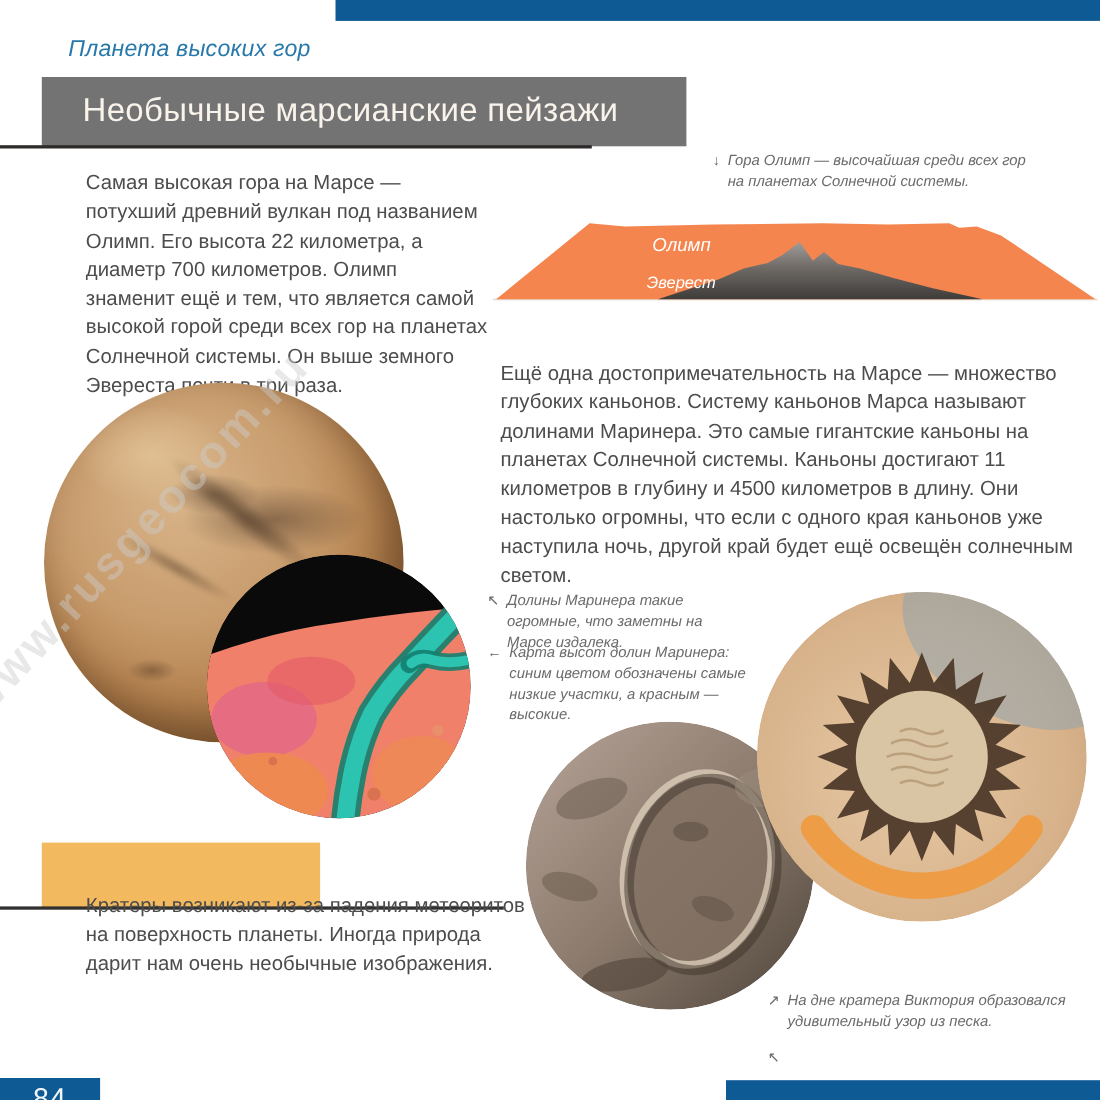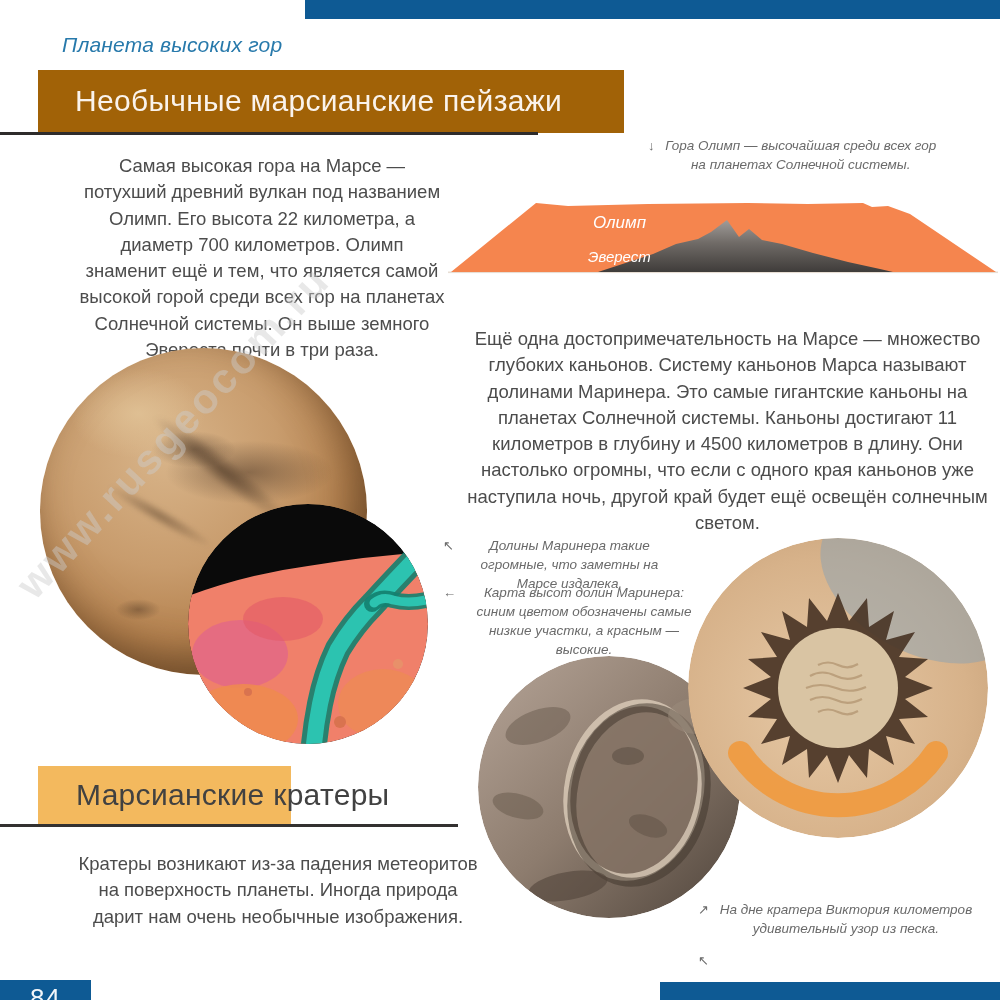--- a/index.html
+++ b/index.html
@@ -1,48 +1,47 @@
 <!DOCTYPE html>
 <html><head>
 <meta charset="utf-8">
 <style>
   * { margin:0; padding:0; box-sizing:border-box; }
   html,body { background:#ffffff; }
   .page {
     position:relative; width:1000px; height:1000px; overflow:hidden;
     background:#ffffff;
     font-family:"Liberation Sans", sans-serif;
-    text-align:center;
   }
   
   .bar { position:absolute; background:#0e5a94; }
   .bar-top { left:305px; top:0; width:695px; height:19px; }
   .bar-bottom { left:660px; top:982px; width:340px; height:18px; }
 
   .kicker {
     position:absolute; left:62px; top:33px;
     font-style:italic; font-size:21px; color:#2779ab; letter-spacing:.2px;
   }
 
   .banner1 {
     position:absolute; left:38px; top:70px; width:586px; height:63px;
-    background:#a16207;
+    background:#737373;
   }
   .banner1 .title {
     position:absolute; left:37px; top:14px;
     font-size:30px; color:#faf3ec; letter-spacing:.3px; font-weight:400;
   }
   .rule1 { position:absolute; left:0; top:132px; width:538px; height:3px; background:#2e2c2b; }
 
   .body-text {
     position:absolute; font-size:18.5px; line-height:1.42; color:#4c4c4c;
   }
   .p-olympus { left:78px; top:153px; width:368px; }
   .p-canyons { left:455px; top:326px; width:545px; }
-  .p-craters { left:78px; top:851px; width:400px; }
+  .p-craters { left:78px; top:810px; width:400px; }
 
   .caption {
     position:absolute; display:flex; gap:7px;
     font-style:italic; font-size:13.5px; line-height:1.4; color:#6a6a6a;
   }
   .caption .arr { flex:0 0 auto; font-style:normal; font-size:13px; color:#6a6a6a; }
   .cap-olympus  { left:648px; top:137px; width:292px; }
   .cap-valles   { left:443px; top:537px; width:235px; }
   .cap-map      { left:443px; top:584px; width:262px; }
   .cap-victoria { left:698px; top:901px; width:278px; }
@@ -240,28 +239,27 @@
           <path d="M130,174 q10,-5 20,0 q10,5 20,-1"></path>
           <path d="M130,127 q10,-5 20,0 q10,5 20,-1"></path>
         </g>
       </g>
     </svg>
   </div>
 
   <div class="watermark">www.rusgeocom.ru</div>
 
   <div class="banner2"></div>
-  <div class="title2">Марсианские кратеры</div>
   <div class="rule2"></div>
 
   <div class="body-text p-craters">Кратеры возникают из-за падения метеоритов на поверхность планеты. Иногда природа дарит нам очень необычные изображения.</div>
 
   <div class="caption cap-victoria">
     <span class="arr">↗</span>
-    <span>На дне кратера Виктория километров удивительный узор из песка.</span>
+    <span>На дне кратера Виктория образовался удивительный узор из песка.</span>
   </div>
 
   <div class="caption cap-galle">
     <span class="arr">↖</span>
   </div>
 
   <div class="page-num-box">
     <span>84</span>
   </div>
 

